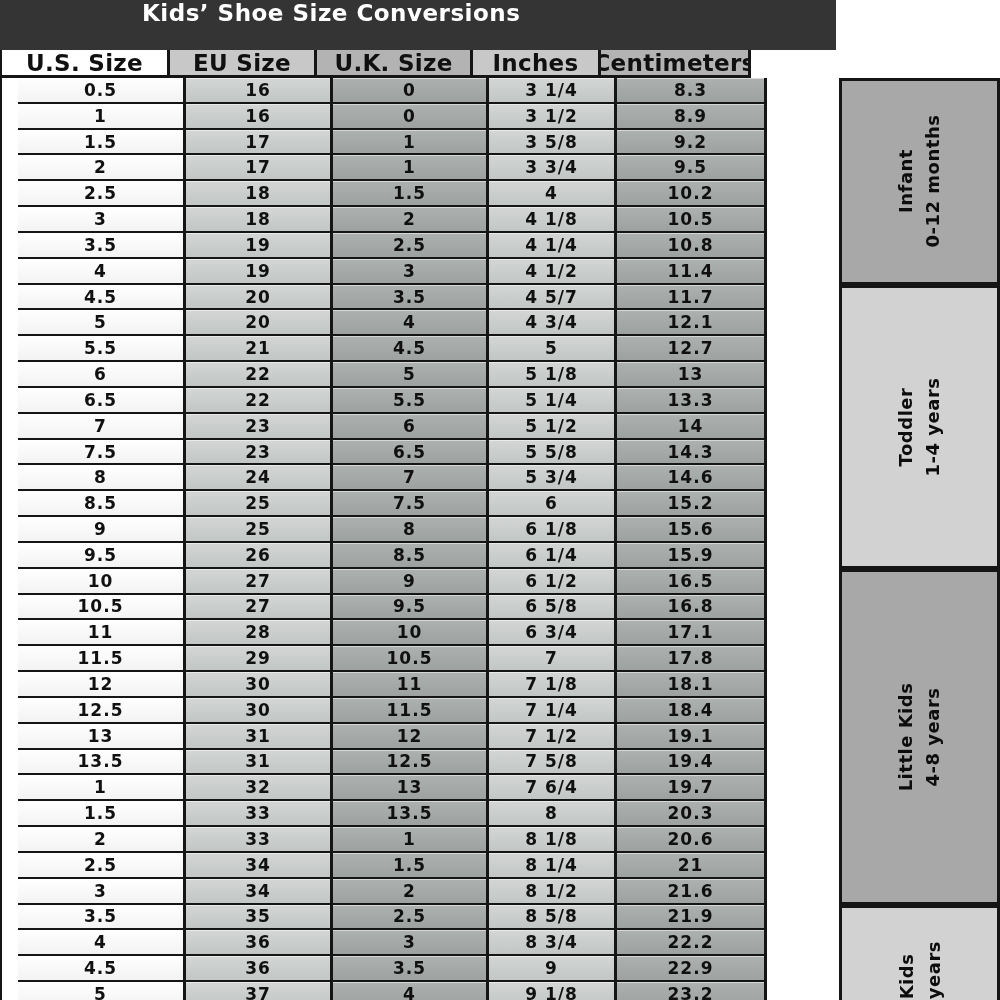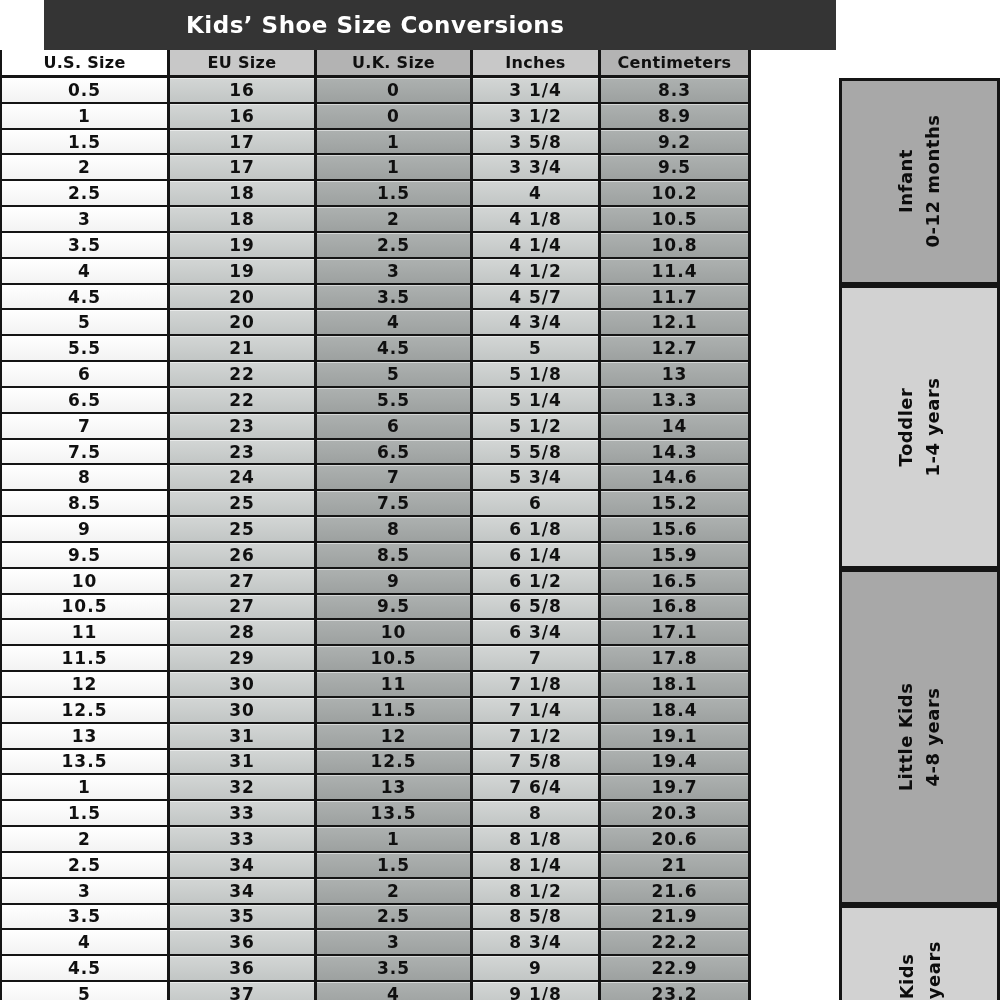--- a/index.html
+++ b/index.html
@@ -10,27 +10,27 @@
     --cell-dark-a:#adb1b0;  --cell-dark-b:#9da1a0;
     --header-light:#c8c8c8; --header-dark:#b3b3b3;
     --age-medium:#a8a8a8;   --age-light:#d2d2d2;
   }
   html,body{margin:0;padding:0;background:#ffffff;}
   body{width:1000px;height:1000px;overflow:hidden;
        font-family:"DejaVu Sans","Liberation Sans",sans-serif;}
   .page{width:1000px;height:1000px;display:flex;overflow:hidden;background:#ffffff;}
   .left{width:836px;flex:0 0 836px;}
   .titlebar{height:50px;background:var(--title-bar-bg);color:var(--title-text);
-            display:flex;align-items:center;box-sizing:border-box;padding-left:142px;margin-left:44px;}
+            display:flex;box-sizing:border-box;padding-left:142px;}
   .title-text{font-size:23px;font-weight:bold;letter-spacing:.5px;}
   .thead{display:flex;height:28px;box-sizing:border-box;border-left:2px solid var(--border);}
-  .row{display:flex;height:25.83px;box-sizing:border-box;border-left:2px solid var(--border);}
+  .row{display:flex;height:25.83px;box-sizing:border-box;border-left:2px solid var(--border);padding-left:16px;}
   .cell{box-sizing:border-box;display:flex;align-items:center;justify-content:center;
         border-right:3px solid var(--border);font-weight:bold;color:#101010;overflow:hidden;}
-  .thead .cell{font-size:16px;border-bottom:3px solid var(--border);letter-spacing:.3px;}
+  .thead .cell{font-size:23px;border-bottom:3px solid var(--border);letter-spacing:.3px;}
   .row .cell{font-size:17px;border-bottom:2px solid var(--border);letter-spacing:1px;
              box-shadow:inset 0 1px 0 rgba(255,255,255,.5);}
   .c0{width:168px}.c1{width:147px}.c2{width:156px}.c3{width:128px}.c4{width:150px}
   .bg-white{background:linear-gradient(#ffffff,#f3f3f3);}
   .bg-light{background:linear-gradient(var(--cell-light-a),var(--cell-light-b));}
   .bg-dark{background:linear-gradient(var(--cell-dark-a),var(--cell-dark-b));}
   .hd-white{background:#ffffff;}
   .hd-light{background:var(--header-light);}
   .hd-dark{background:var(--header-dark);}
   .right{width:164px;flex:0 0 164px;height:1000px;box-sizing:border-box;

